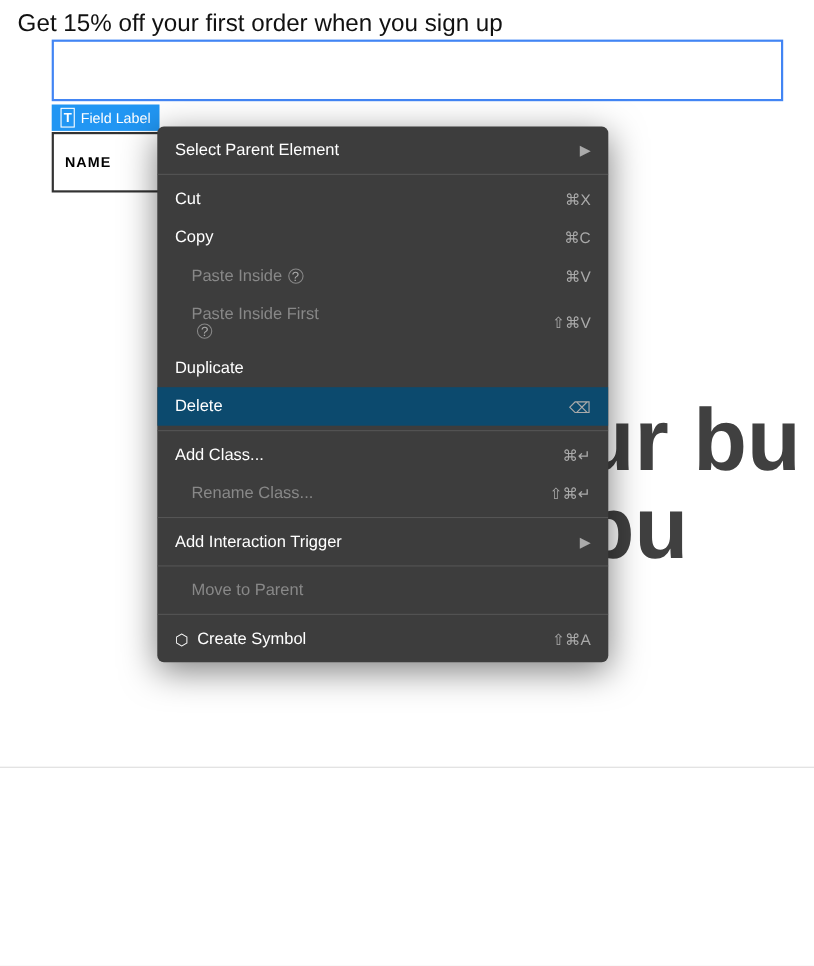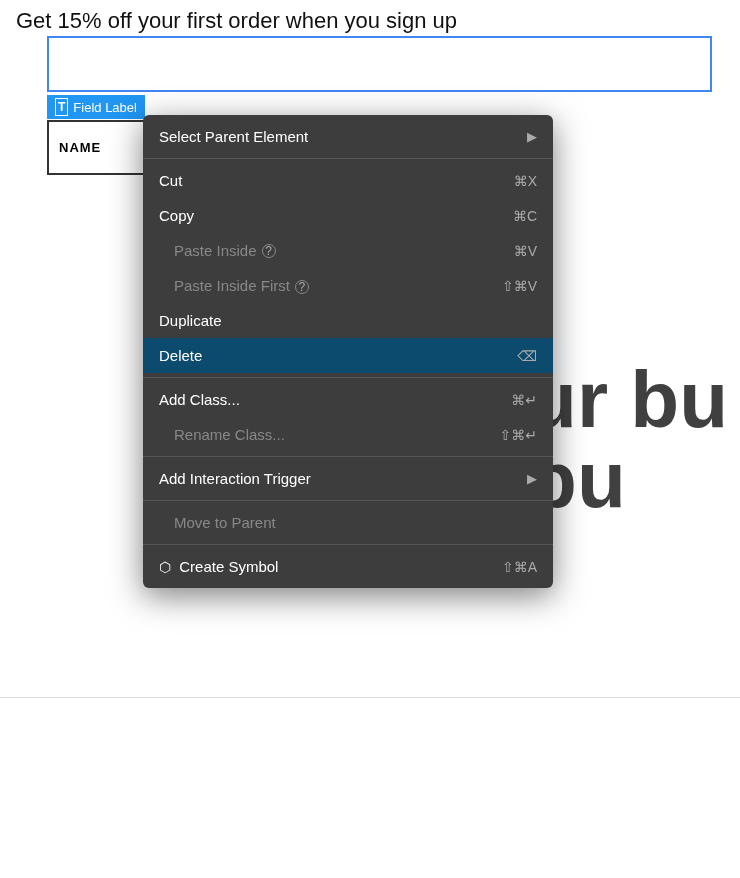--- a/index.html
+++ b/index.html
@@ -207,21 +207,21 @@
       <span class="shortcut">⌘C</span>
     </div>
     <div class="menu-item disabled">
       <span style="display: flex; align-items: center;">
         <span>Paste Inside</span>
         <span style="margin-left: 5px; color: rgb(170, 170, 170); font-size: 12px; border: 1px solid rgb(136, 136, 136); border-radius: 50%; width: 14px; height: 14px; display: inline-flex; align-items: center; justify-content: center;">?</span>
       </span>
       <span class="shortcut">⌘V</span>
     </div>
     <div class="menu-item disabled">
-      <span style="display: flex; align-items: flex-end;">
+      <span style="display: flex; align-items: flex-start; flex-direction: column;">
         <span>Paste Inside First</span>
         <span style="margin-left: 5px; color: rgb(170, 170, 170); font-size: 12px; border: 1px solid rgb(136, 136, 136); border-radius: 50%; width: 14px; height: 14px; display: inline-flex; align-items: center; justify-content: center;">?</span>
       </span>
       <span class="shortcut">⇧⌘V</span>
     </div>
     <div class="menu-item">
       <span style="display: flex; align-items: center;">
         <span>Duplicate</span>
       </span>
       <span class="shortcut"></span>

